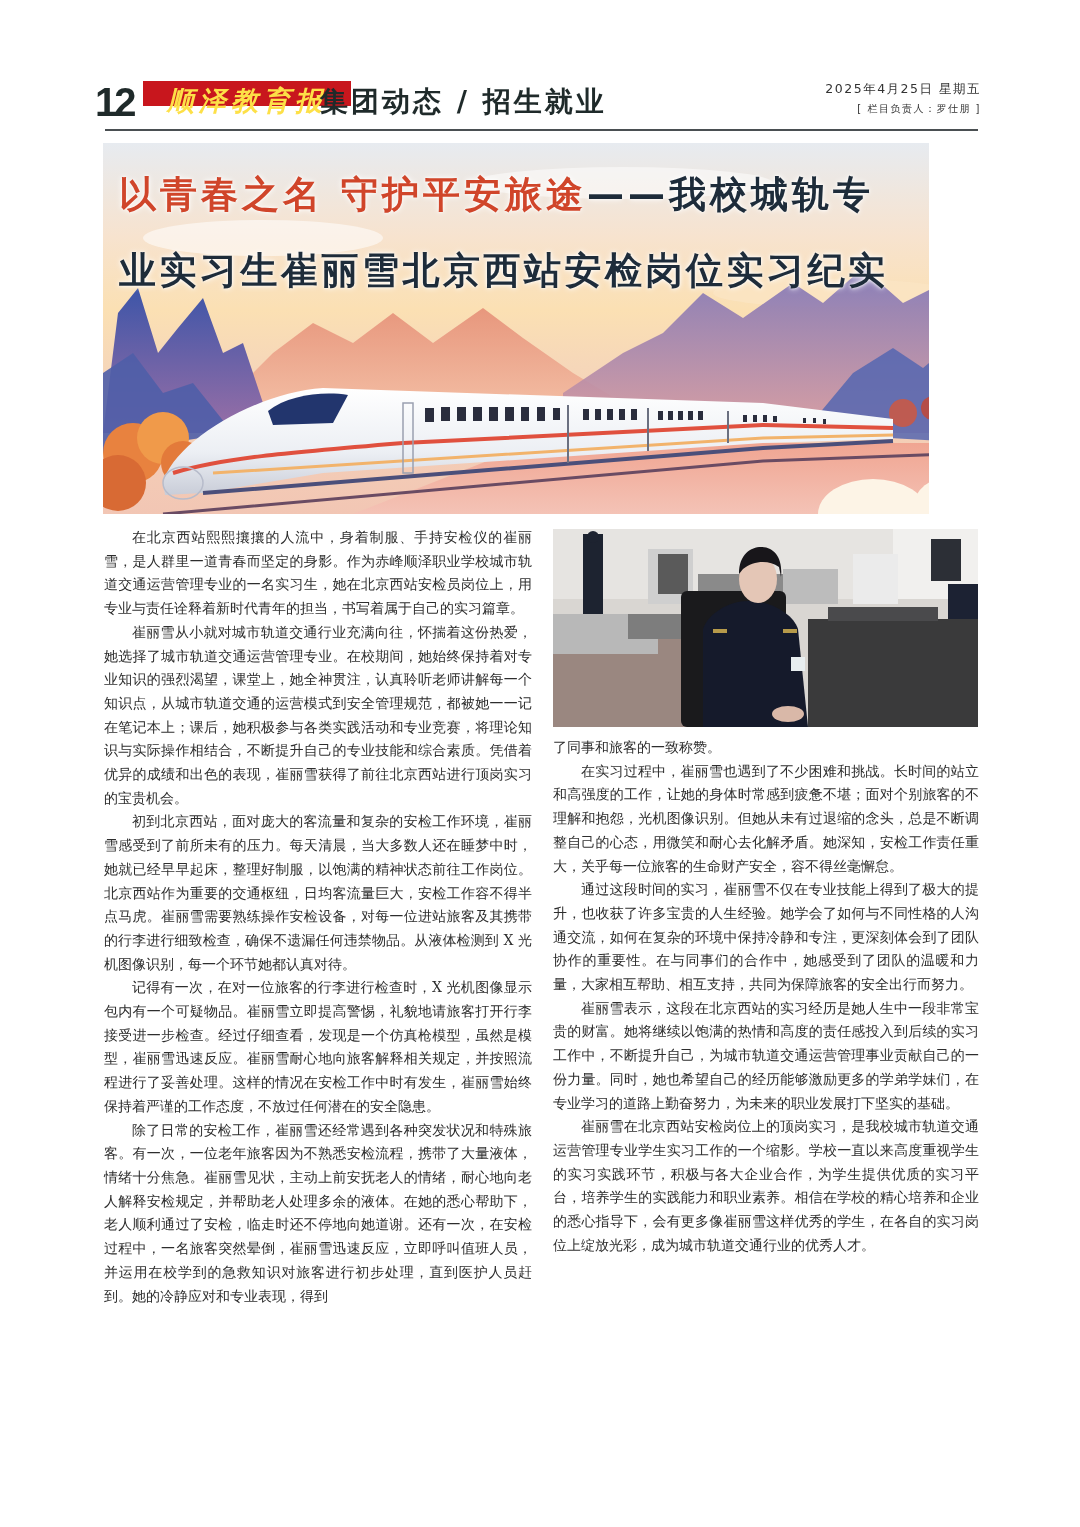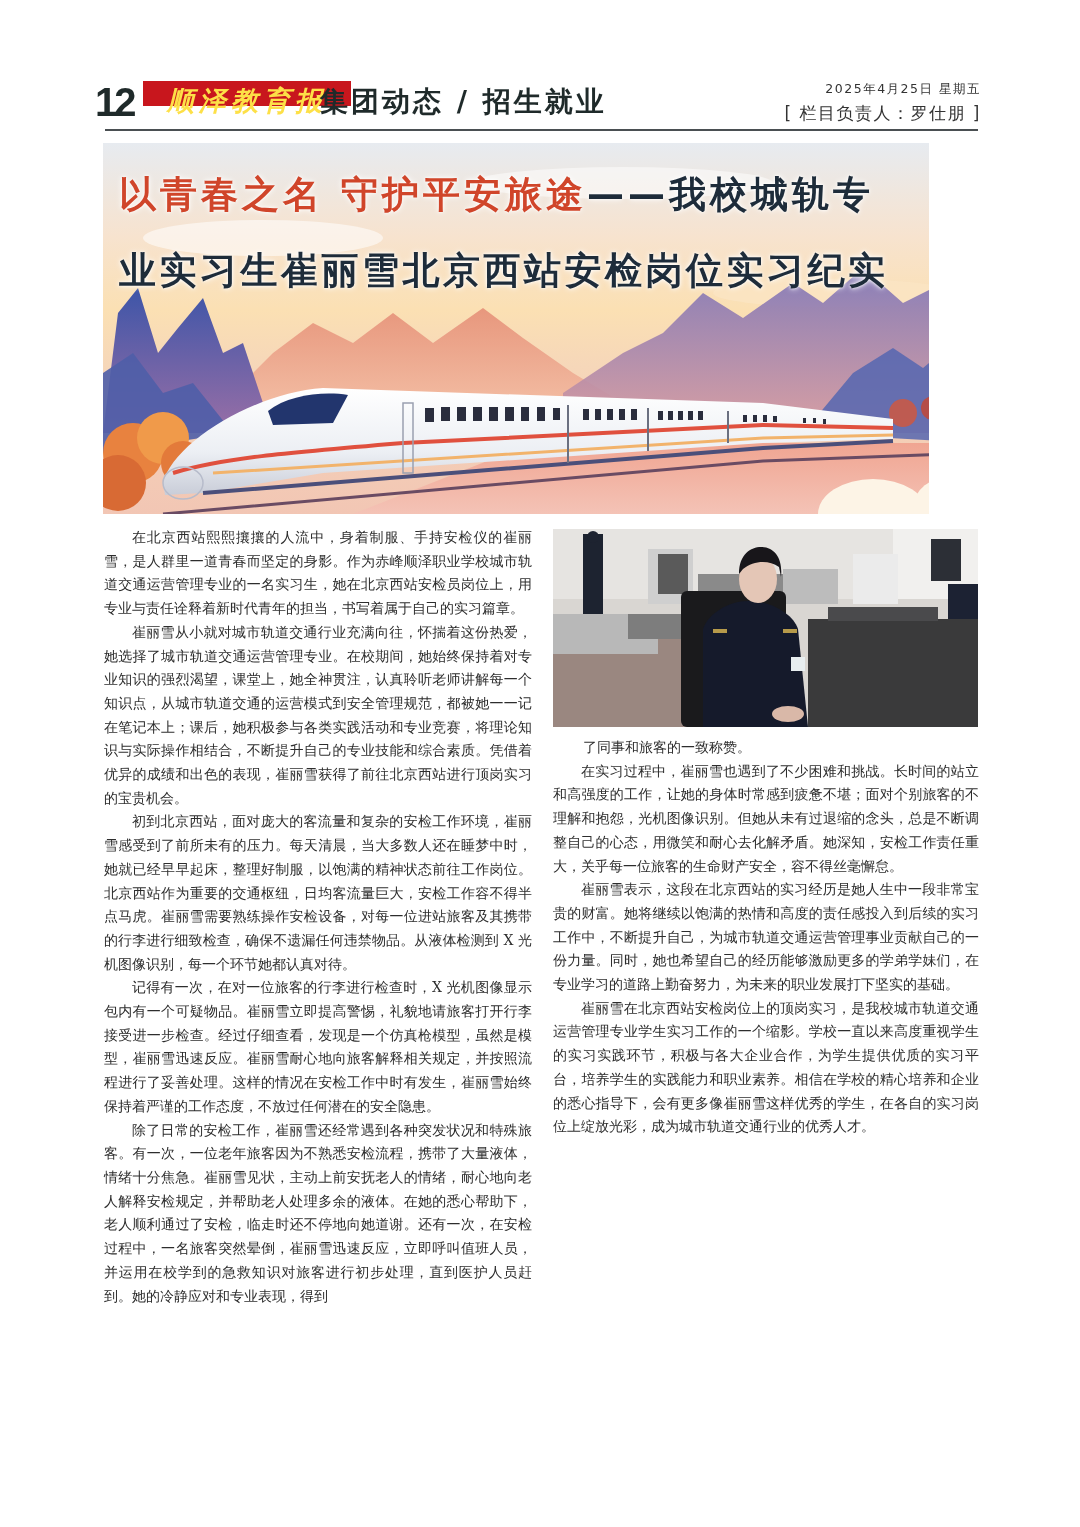--- a/index.html
+++ b/index.html
@@ -4,34 +4,34 @@
 <style>
   * { box-sizing: border-box; margin: 0; padding: 0; }
   html, body { width: 1080px; height: 1527px; background: #ffffff; }
   body { position: relative; font-family: "DejaVu Serif", "Liberation Serif", serif; color: #2a2a2a; overflow: hidden; }
 
   .masthead { position: absolute; left: 95px; top: 78px; width: 888px; height: 48px; }
   .page-num { position: absolute; left: 0; top: 2px; font-family: "Liberation Sans", sans-serif; font-weight: bold; font-size: 40px; letter-spacing: -3px; color: #1f2a2a; line-height: 44px; text-align: center; }
   .paper-name { position: absolute; left: 48px; top: 3px; width: 208px; height: 25px; background: #c8161d; color: #fde047; font-family: "DejaVu Serif", serif; font-size: 27px; font-weight: bold; line-height: 40px; text-align: center; letter-spacing: 5px; font-style: italic; }
   .section-title { position: absolute; left: 225px; top: 4px; font-family: "DejaVu Sans", sans-serif; font-weight: bold; font-size: 28px; line-height: 40px; color: #1f2a2a; letter-spacing: 3px; }
   .date-line { position: absolute; right: 2px; top: 3px; font-family: "DejaVu Sans", sans-serif; font-size: 12.5px; color: #333; letter-spacing: 1.5px; text-align: right; margin-left: 48px; }
-  .editor-line { position: absolute; right: 2px; top: 24px; font-family: "DejaVu Sans", sans-serif; font-size: 17px; color: #333; letter-spacing: 1.5px; text-align: center; }
+  .editor-line { position: absolute; right: 2px; top: 24px; font-family: "DejaVu Sans", sans-serif; font-size: 10px; color: #333; letter-spacing: 1.5px; text-align: center; }
   .rule { position: absolute; left: 105px; top: 129px; width: 873px; height: 2px; background: #4a4f52; }
 
   .banner { position: absolute; left: 103px; top: 143px; width: 826px; height: 371px; overflow: hidden; background: linear-gradient(180deg, #e7ebf0 0%, #f7e3cf 25%, #fbe0b3 45%, #f6d7b9 60%, #f2c6b4 100%); }
   .banner svg { position: absolute; left: 0; top: 0; }
   .headline { position: absolute; left: 16px; font-family: "DejaVu Sans", sans-serif; font-weight: bold; font-size: 37px; letter-spacing: 4px; white-space: nowrap; text-shadow: 0 0 3px #fff, 0 0 6px #fff; }
   .headline.l1 { top: 27px; }
   .headline.l2 { top: 103px; color: #1e2c3a; letter-spacing: 3.5px; }
   .hl-red { color: #d0452a; }
   .hl-dark { color: #1e2c3a; }
 
   .col { position: absolute; font-family: "DejaVu Serif", "Liberation Serif", serif; font-size: 14px; line-height: 23.7px; color: #2d2d2d; text-align: justify; }
   .col p { text-indent: 2em; }
-  .col p.noindent { text-indent: 0; margin-left: 30px; }
+  .col p.noindent { text-indent: 0; }
   .col-left { left: 104px; top: 526px; width: 428px; }
   .col-right { left: 553px; top: 736px; width: 426px; }
 
   .photo { position: absolute; left: 553px; top: 529px; width: 425px; height: 198px; overflow: hidden; background: #cfcac4; }
   .photo svg { position: absolute; left: 0; top: 0; }
 </style>
 </head>
 <body>
 
 <header class="masthead">
@@ -190,15 +190,16 @@
     <rect x="238" y="128" width="14" height="14" fill="#e8eef0"></rect>
     <rect x="160" y="100" width="14" height="4" fill="#b69a4a"></rect>
     <rect x="230" y="100" width="14" height="4" fill="#b69a4a"></rect>
     <ellipse cx="235" cy="185" rx="16" ry="8" fill="#d9b8a8"></ellipse>
   </svg>
 </figure>
 
 <article class="col col-right">
   <p class="noindent">了同事和旅客的一致称赞。</p>
   <p>在实习过程中，崔丽雪也遇到了不少困难和挑战。长时间的站立和高强度的工作，让她的身体时常感到疲惫不堪；面对个别旅客的不理解和抱怨，光机图像识别。但她从未有过退缩的念头，总是不断调整自己的心态，用微笑和耐心去化解矛盾。她深知，安检工作责任重大，关乎每一位旅客的生命财产安全，容不得丝毫懈怠。</p>
+  <p>通过这段时间的实习，崔丽雪不仅在专业技能上得到了极大的提升，也收获了许多宝贵的人生经验。她学会了如何与不同性格的人沟通交流，如何在复杂的环境中保持冷静和专注，更深刻体会到了团队协作的重要性。在与同事们的合作中，她感受到了团队的温暖和力量，大家相互帮助、相互支持，共同为保障旅客的安全出行而努力。</p>
   <p>崔丽雪表示，这段在北京西站的实习经历是她人生中一段非常宝贵的财富。她将继续以饱满的热情和高度的责任感投入到后续的实习工作中，不断提升自己，为城市轨道交通运营管理事业贡献自己的一份力量。同时，她也希望自己的经历能够激励更多的学弟学妹们，在专业学习的道路上勤奋努力，为未来的职业发展打下坚实的基础。</p>
   <p>崔丽雪在北京西站安检岗位上的顶岗实习，是我校城市轨道交通运营管理专业学生实习工作的一个缩影。学校一直以来高度重视学生的实习实践环节，积极与各大企业合作，为学生提供优质的实习平台，培养学生的实践能力和职业素养。相信在学校的精心培养和企业的悉心指导下，会有更多像崔丽雪这样优秀的学生，在各自的实习岗位上绽放光彩，成为城市轨道交通行业的优秀人才。</p>
 </article>
 
 </body></html>

